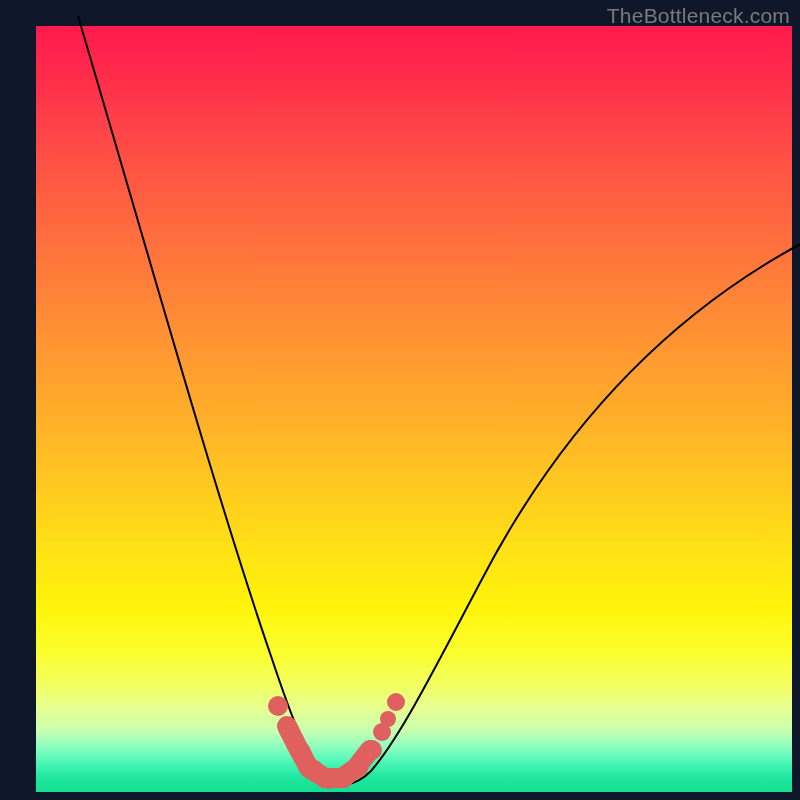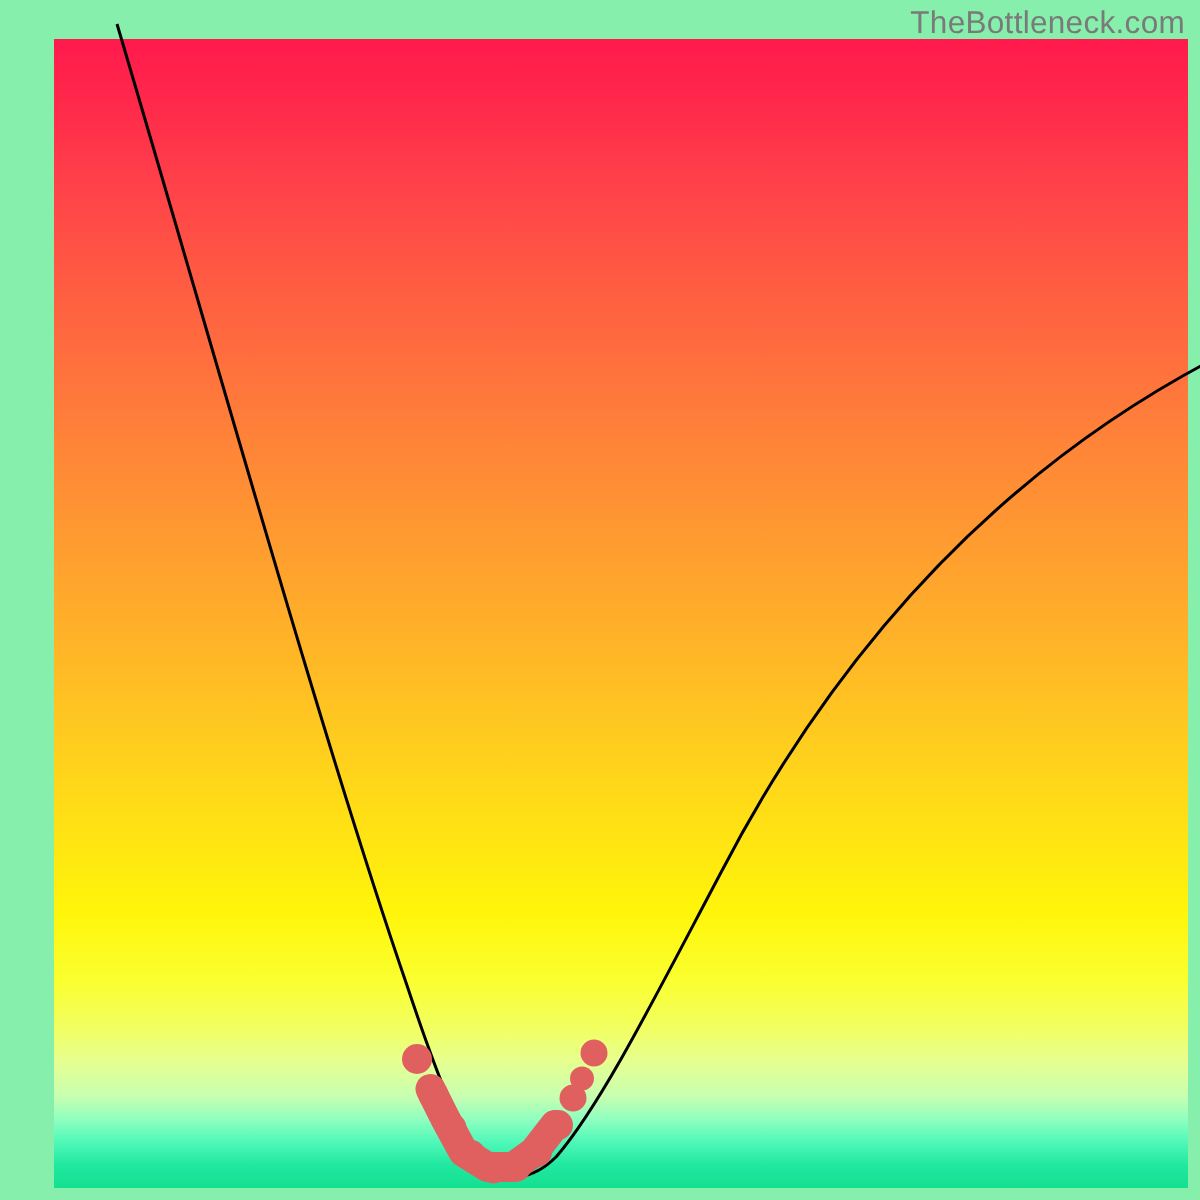--- a/index.html
+++ b/index.html
@@ -10,21 +10,21 @@
     background: #000;
     overflow: hidden;
     font-family: Arial, Helvetica, sans-serif;
   }
   .frame {
     position: absolute;
     left: 0;
     top: 0;
     width: 800px;
     height: 800px;
-    background: #86efac;
+    background: #0f172a;
   }
   .plot-area {
     position: absolute;
     left: 36px;
     top: 26px;
     width: 756px;
     height: 766px;
     
     background: linear-gradient(
       to bottom,

